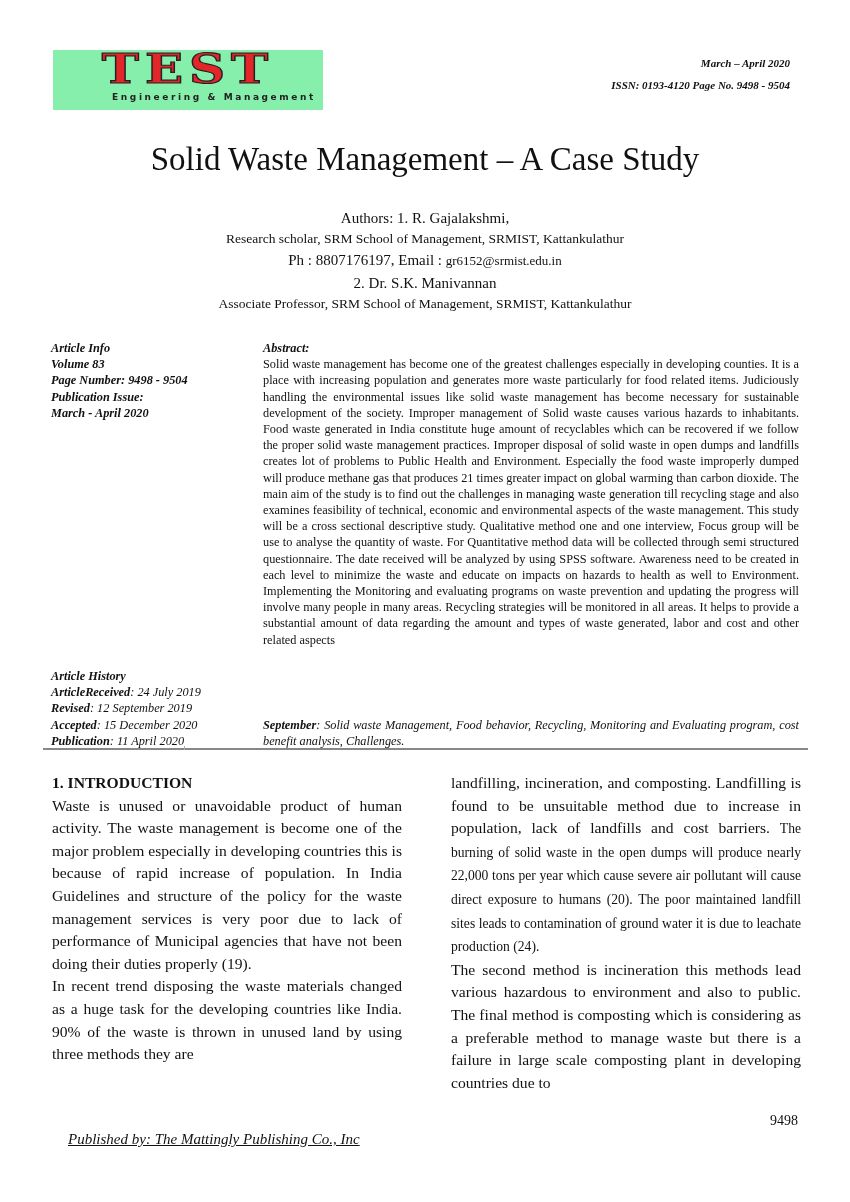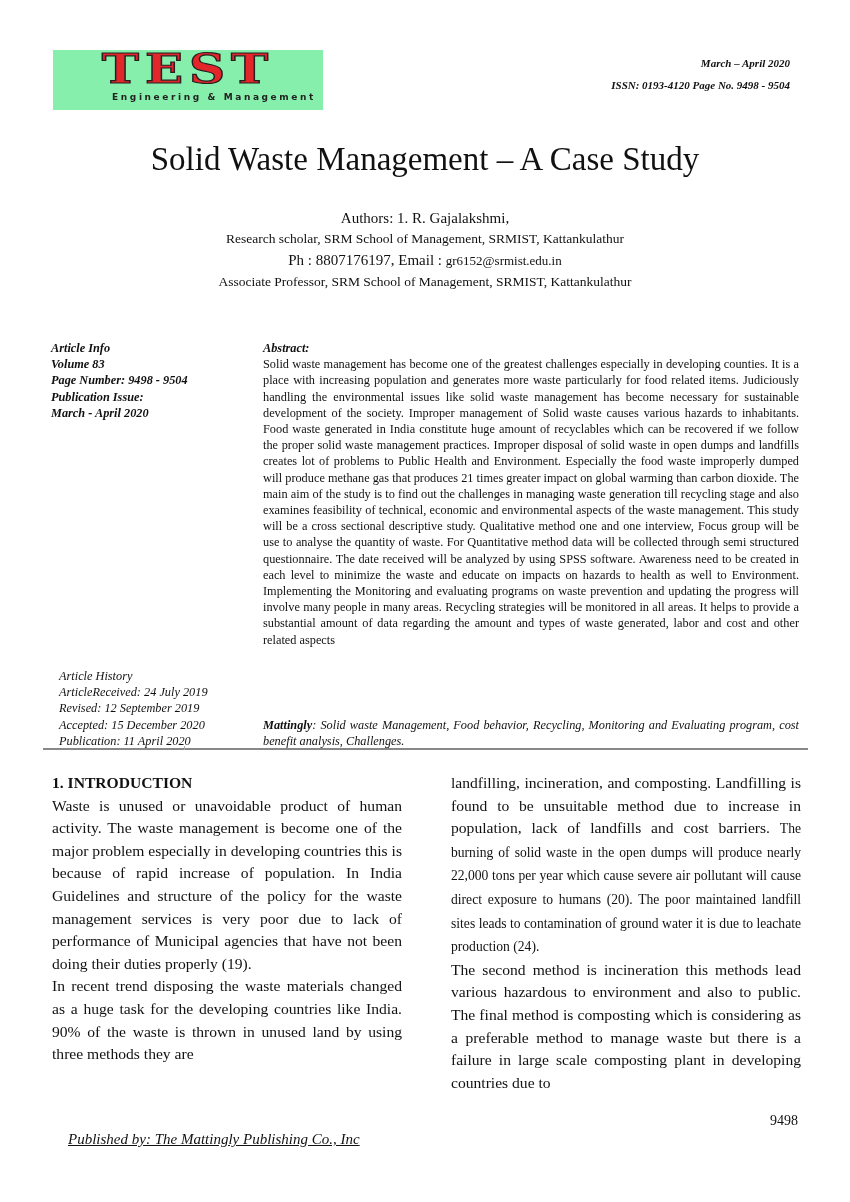--- a/index.html
+++ b/index.html
@@ -19,21 +19,21 @@
 
   .title { position: absolute; left: 0; width: 850px; top: 137px; text-align: center; font-size: 33px; line-height: 44px; }
 
   .authors { position: absolute; left: 0; width: 850px; top: 207px; text-align: center; }
   .authors .l1 { font-size: 15px; line-height: 22px; }
   .authors .l2 { font-size: 13.5px; line-height: 20px; }
   .authors .email { font-size: 13px; text-align: right; }
 
   .info-col { position: absolute; left: 51px; top: 340px; width: 205px; font-size: 12.3px; line-height: 16.2px; font-weight: bold; font-style: italic; }
   .history-col { position: absolute; left: 51px; top: 668px; width: 205px; font-size: 12.3px; line-height: 16.2px; font-style: italic; }
-  .history-col b { font-weight: normal; margin-left: 8px; }
+  .history-col b { font-weight: bold; }
 
   .abstract { position: absolute; left: 263px; top: 340px; width: 536px; font-size: 12.3px; line-height: 16.2px; }
   .abstract .head { font-weight: bold; font-style: italic; }
   .abstract .body { text-align: justify; }
   .keywords { position: absolute; left: 263px; top: 717px; width: 536px; font-size: 12.3px; line-height: 16.2px; font-style: italic; text-align: justify; }
   .keywords b { font-weight: bold; }
 
   .rule { position: absolute; left: 43px; top: 748px; width: 765px; height: 2px; background: #888; }
   .rule-tick { position: absolute; left: 184px; top: 746px; width: 1px; height: 4px; background: #aaa; }
 
@@ -59,20 +59,21 @@
   <div>March – April 2020</div>
   <div>ISSN: 0193-4120 Page No. 9498 - 9504</div>
 </div>
 
 <h1 class="title" style="font-weight:normal;">Solid Waste Management – A Case Study</h1>
 
 <div class="authors">
   <div class="l1">Authors: 1. R. Gajalakshmi,</div>
   <div class="l2">Research scholar, SRM School of Management, SRMIST, Kattankulathur</div>
   <div class="l1"><span>Ph : 8807176197, Email : </span><span class="email">gr6152@srmist.edu.in</span></div>
+  <div class="l1">2. Dr. S.K. Manivannan</div>
   <div class="l2">Associate Professor, SRM School of Management, SRMIST, Kattankulathur</div>
 </div>
 
 <div class="info-col">
   <div>Article Info</div>
   <div>Volume 83</div>
   <div>Page Number: 9498 - 9504</div>
   <div>Publication Issue:</div>
   <div>March - April 2020</div>
 </div>
@@ -84,21 +85,21 @@
 
 <div class="history-col">
   <div><b>Article History</b></div>
   <div><b>ArticleReceived</b><span>: 24 July 2019</span></div>
   <div><b>Revised</b><span>: 12 September 2019</span></div>
   <div><b>Accepted</b><span>: 15 December 2020</span></div>
   <div><b>Publication</b><span>: 11 April 2020</span></div>
 </div>
 
 <div class="keywords">
-  <b>Mattingly</b><span>: Solid waste Management, Food behavior, Recycling, Monitoring and Evaluating program, cost benefit analysis, Challenges.</span>
+  <b>September</b><span>: Solid waste Management, Food behavior, Recycling, Monitoring and Evaluating program, cost benefit analysis, Challenges.</span>
 </div>
 
 <div class="rule"></div>
 <div class="rule-tick"></div>
 
 <div class="col left">
   <h2>1. INTRODUCTION</h2>
   <p>Waste is unused or unavoidable product of human activity. The waste management is become one of the major problem especially in developing countries this is because of rapid increase of population. In India Guidelines and structure of the policy for the waste management services is very poor due to lack of performance of Municipal agencies that have not been doing their duties properly (19).</p>
   <p>In recent trend disposing the waste materials changed as a huge task for the developing countries like India. 90% of the waste is thrown in unused land by using three methods they are</p>
 </div>

